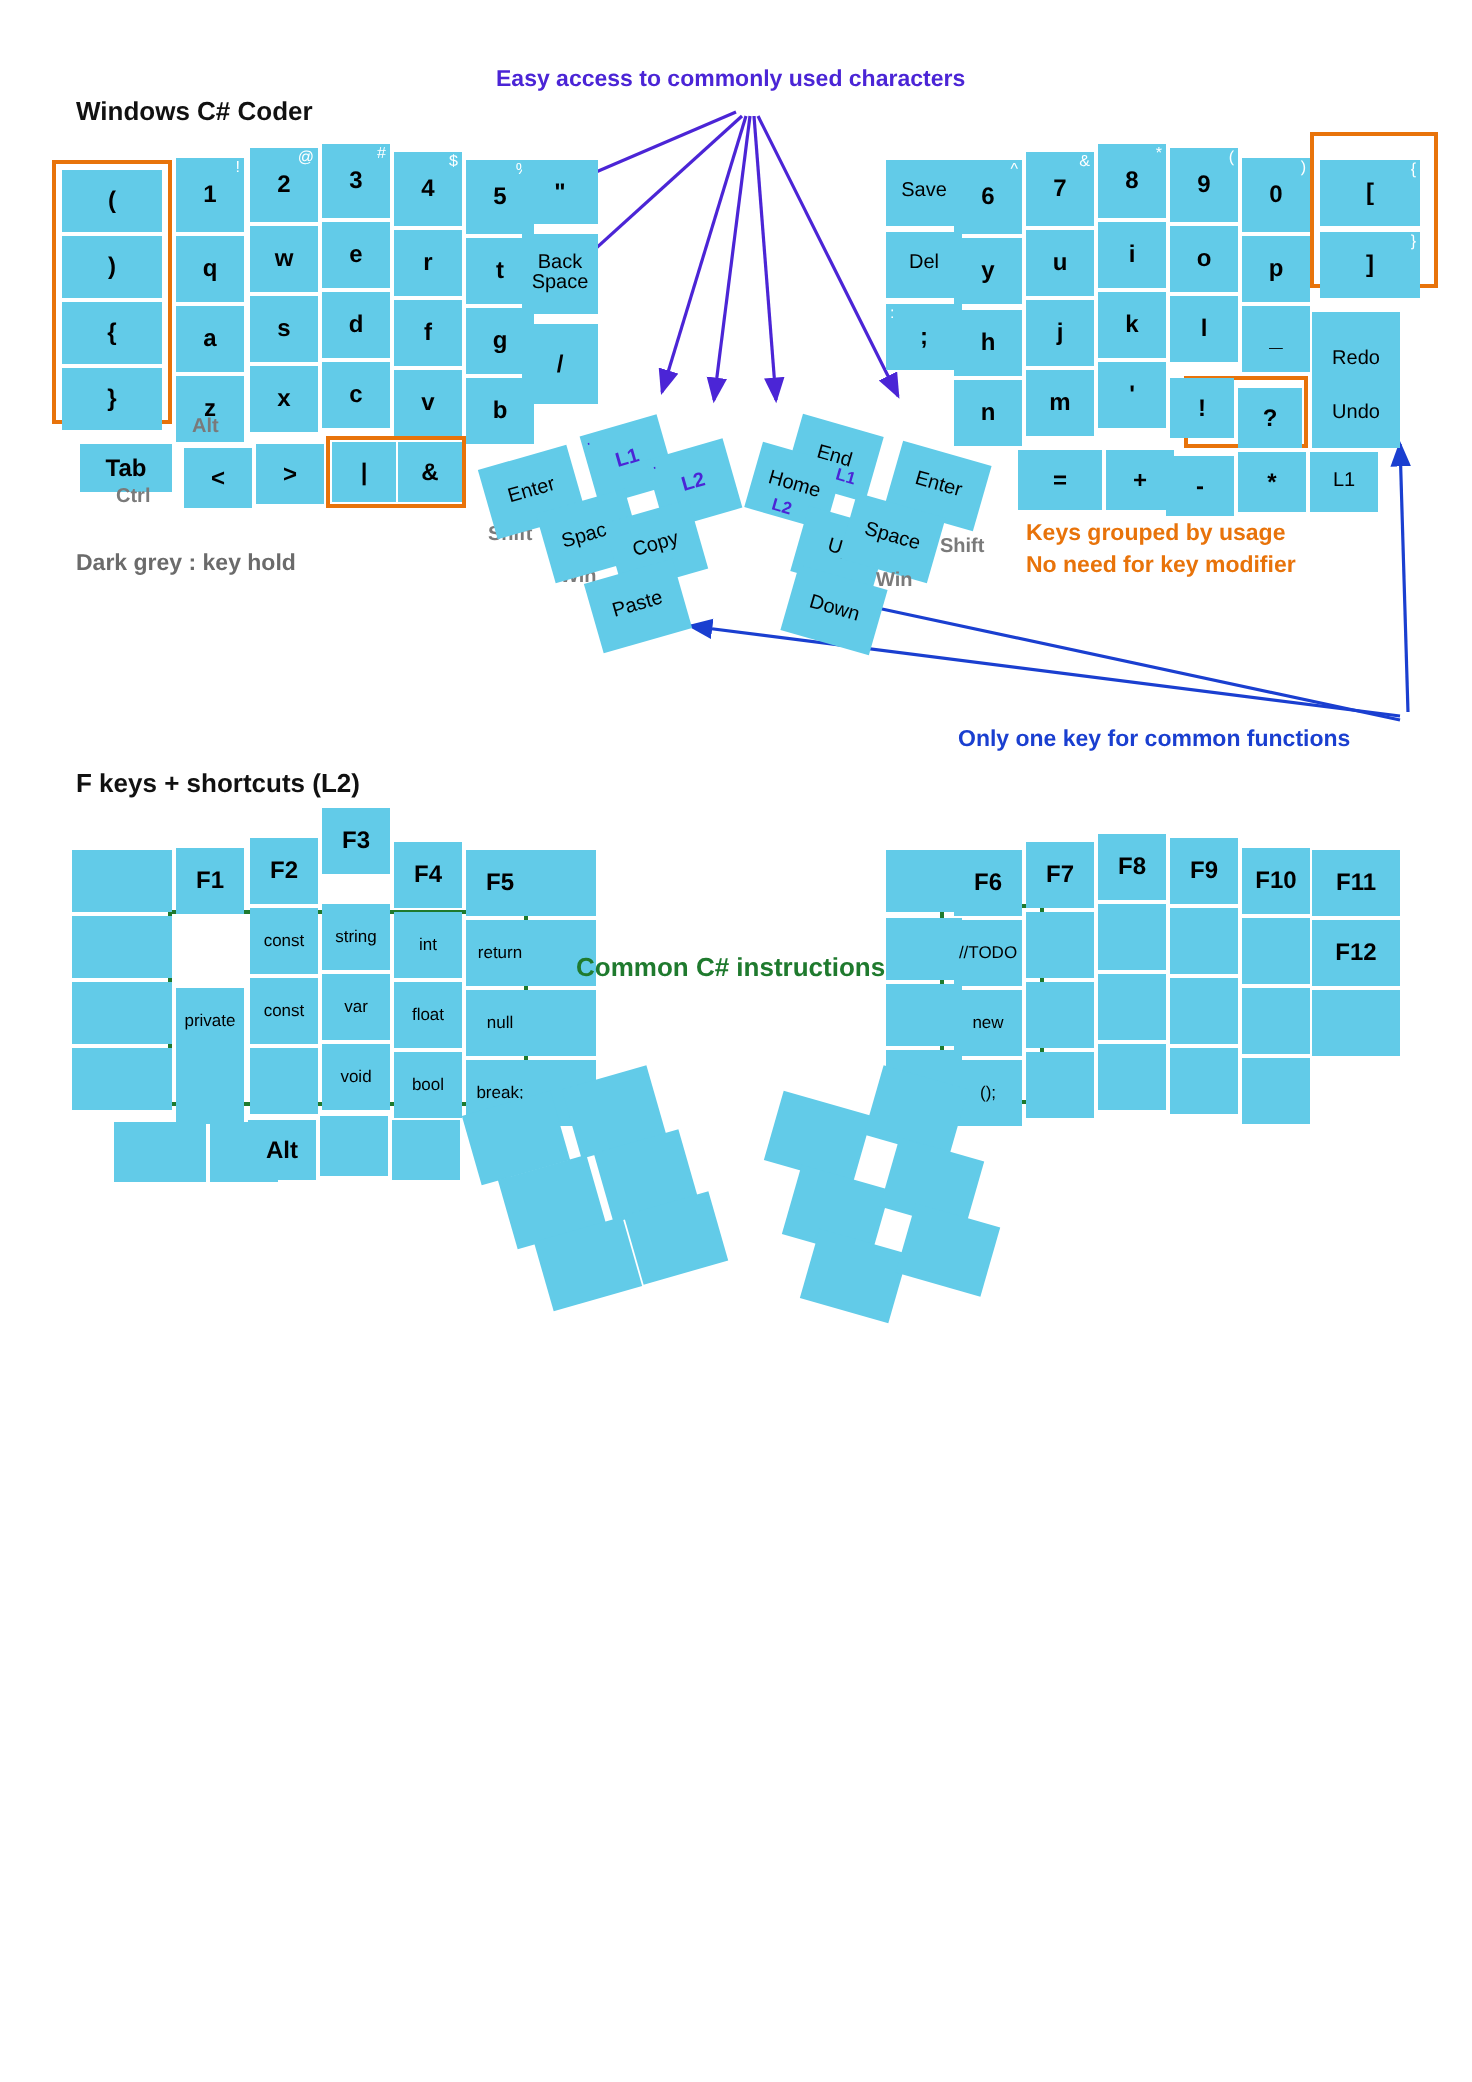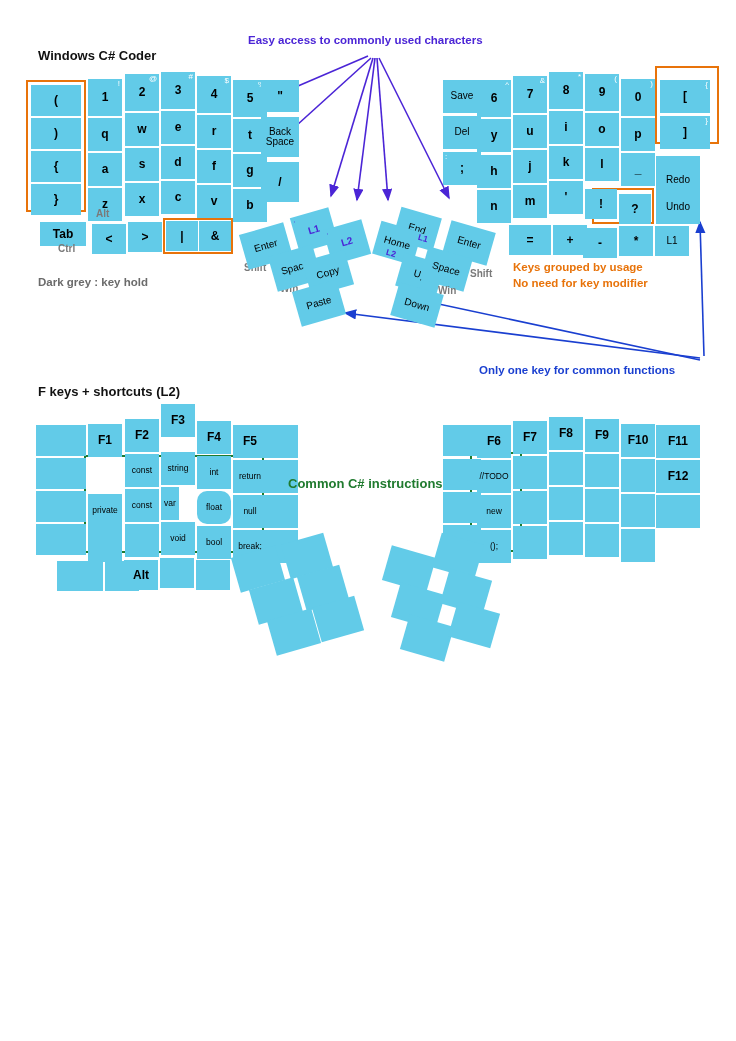--- a/index.html
+++ b/index.html
@@ -281,22 +281,22 @@
   <div class="key xs" style="left:88px; top:459px; width:34px; height:33px;margin-top:45px;">public</div>
   <div class="key xs" style="left:125px; top:454px; width:34px; height:33px;">const</div>
   <div class="key xs" style="left:161px; top:452px; width:34px; height:33px;">string</div>
   <div class="key xs" style="left:197px; top:456px; width:34px; height:33px;">int</div>
   <div class="key xs" style="left:233px; top:460px; width:34px; height:33px;">return</div>
   <div class="key blank" style="left:264px; top:460px; width:34px; height:33px;"></div>
 
   <div class="key blank" style="left:36px; top:491px; width:50px; height:31px;"></div>
   <div class="key xs" style="left:88px; top:494px; width:34px; height:33px;">private</div>
   <div class="key xs" style="left:125px; top:489px; width:34px; height:33px;">const</div>
-  <div class="key xs" style="left:161px; top:487px; width:18px; height:33px;">var</div>
-  <div class="key xs" style="left:197px; top:491px; width:34px; height:33px;border-radius:10px;">float</div>
+  <div class="key xs" style="left:161px; top:487px; width:34px; height:33px;">var</div>
+  <div class="key xs" style="left:197px; top:491px; width:34px; height:33px;">float</div>
   <div class="key xs" style="left:233px; top:495px; width:34px; height:33px;">null</div>
   <div class="key blank" style="left:264px; top:495px; width:34px; height:33px;"></div>
 
   <div class="key blank" style="left:36px; top:524px; width:50px; height:31px;"></div>
   <div class="key blank" style="left:88px; top:529px; width:34px; height:33px;"></div>
   <div class="key blank" style="left:125px; top:524px; width:34px; height:33px;"></div>
   <div class="key xs" style="left:161px; top:522px; width:34px; height:33px;">void</div>
   <div class="key xs" style="left:197px; top:526px; width:34px; height:33px;">bool</div>
   <div class="key xs" style="left:233px; top:530px; width:34px; height:33px;">break;</div>
   <div class="key blank" style="left:264px; top:530px; width:34px; height:33px;"></div>

